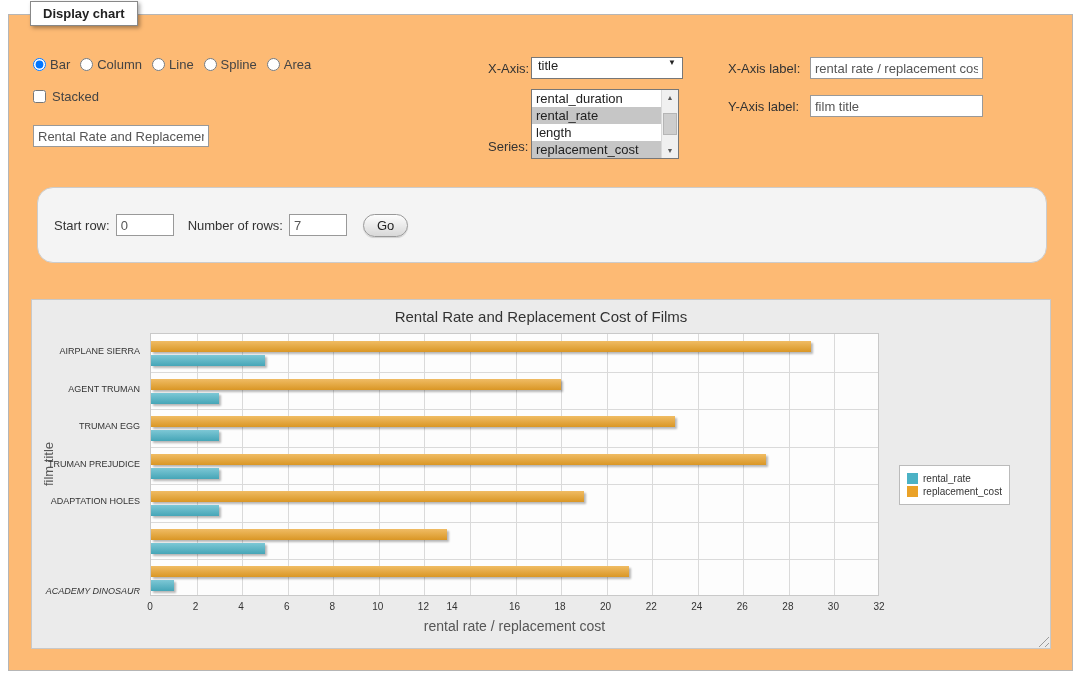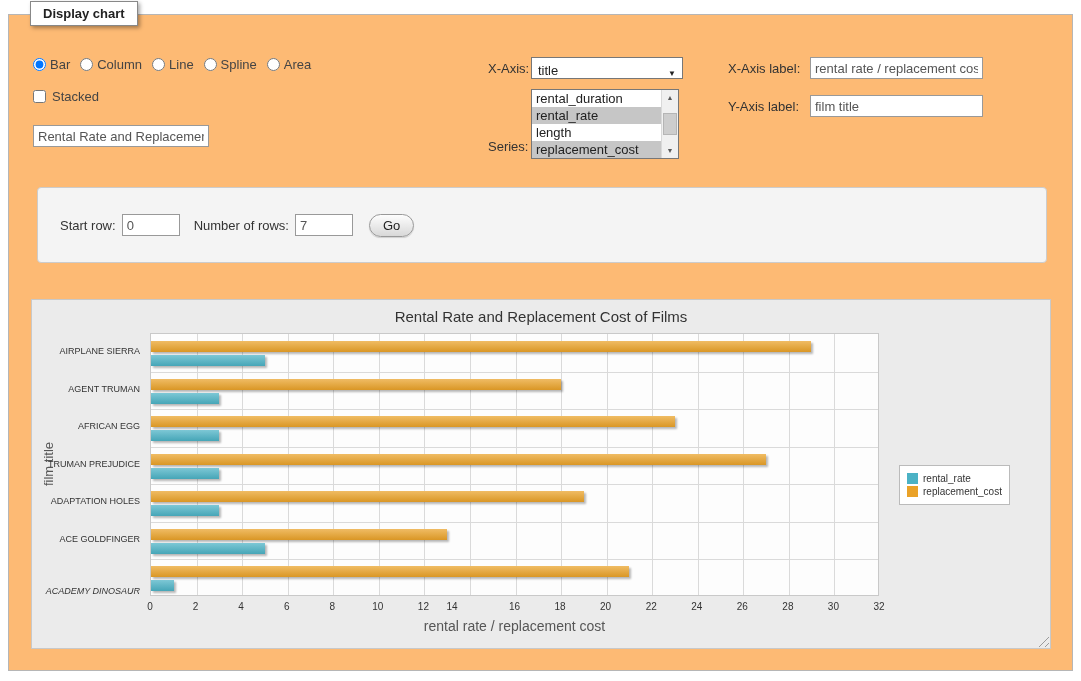--- a/index.html
+++ b/index.html
@@ -8,37 +8,37 @@
   .fieldset{position:absolute;left:8px;top:14px;width:1065px;height:657px;border:1px solid #b6b6b6;background:#fdba74;}
   .legend-box{position:absolute;left:21px;top:-14px;background:#fff;border:1px solid #888;padding:4px 12px;font-weight:bold;font-size:13px;color:#222;box-shadow:2px 2px 4px rgba(0,0,0,0.35);}
   .chart-type-row{position:absolute;left:24px;top:42px;display:flex;align-items:center;}
   .radio-label{display:flex;align-items:center;margin-right:10px;cursor:default;}
   .radio-label input{margin-right:4px;}
   .stacked-row{position:absolute;left:24px;top:74px;display:flex;align-items:center;cursor:default;}
   .stacked-row input{margin-right:6px;}
   input[type=text]{border:1px solid #999;padding:2px 4px;font:inherit;color:#555;height:22px;background:#fff;}
   .title-input{position:absolute;left:24px;top:110px;width:176px;}
   .label-xaxis{position:absolute;left:479px;top:46px;color:#333;}
-  .select-box{position:absolute;left:522px;top:42px;width:152px;height:22px;border:1px solid #777;background:#fff;display:flex;align-items:flex-end;padding:0 6px;cursor:default;color:#222;}
+  .select-box{position:absolute;left:522px;top:42px;width:152px;height:22px;border:1px solid #777;background:#fff;display:flex;align-items:flex-start;padding:0 6px;cursor:default;color:#222;}
   .select-box .arrow{margin-left:auto;font-size:8px;color:#222;}
   .label-series{position:absolute;left:479px;top:124px;color:#333;}
   .series-list{position:absolute;left:522px;top:74px;width:148px;height:70px;border:1px solid #777;background:#fff;display:flex;overflow:hidden;}
   .series-options{flex:1;overflow:hidden;}
   .option{height:17px;line-height:17px;padding-left:4px;font-size:13px;color:#222;white-space:nowrap;}
   .option.selected{background:#c6c6c6;}
   .sb{width:17px;background:#f0f0f0;border-left:1px solid #d9d9d9;position:relative;}
   .sb-btn{position:absolute;left:0;width:100%;height:15px;background:#f0f0f0;color:#5a5a5a;font-size:7px;text-align:center;line-height:15px;cursor:default;}
   .sb-up{top:0;}
   .sb-down{bottom:0;}
   .sb-thumb{position:absolute;left:1px;top:23px;width:14px;height:22px;background:#cdcdcd;border:1px solid #b5b5b5;}
   .label-xlab{position:absolute;left:719px;top:46px;color:#333;}
   .input-xlab{position:absolute;left:801px;top:42px;width:173px;}
   .label-ylab{position:absolute;left:719px;top:84px;color:#333;}
   .input-ylab{position:absolute;left:801px;top:80px;width:173px;}
-  .pagination{position:absolute;left:28px;top:172px;width:1010px;height:76px;background:#f4f4f4;border:1px solid #ccc;border-radius:4px;display:flex;align-items:center;padding-left:22px;}
+  .pagination{position:absolute;left:28px;top:172px;width:1010px;height:76px;background:#f4f4f4;border:1px solid #ccc;border-radius:16px;display:flex;align-items:center;padding-left:16px;}
   .pagination input{width:58px;}
   .pag-label{margin-right:6px;color:#333;}
   .pag-gap{margin-left:14px;}
   .go-btn{margin-left:16px;border:1px solid #999;border-radius:12px;background:linear-gradient(#fdfdfd,#d8d8d8);padding:3px 13px;font:inherit;color:#222;cursor:pointer;box-shadow:0 1px 1px rgba(0,0,0,0.15);}
   .chart-panel{position:absolute;left:22px;top:284px;width:1020px;height:350px;background:#ebebeb;border:1px solid #c8c8c8;}
   .chart-title{position:absolute;top:8px;left:0;width:100%;text-align:center;font-size:15px;color:#333;}
   .plot{position:absolute;left:118px;top:33px;width:729px;height:263px;background:#fdfdfd;border:1px solid #c9c9c9;}
   .vgrid{position:absolute;top:0;bottom:0;width:1px;background:#dadada;}
   .hgrid{position:absolute;left:0;right:0;height:1px;background:#dadada;}
   .bar{position:absolute;left:0;height:11px;background-image:linear-gradient(rgba(255,255,255,0.28),rgba(0,0,0,0.07));box-shadow:2px 2px 2px rgba(0,0,0,0.28);}
@@ -128,24 +128,23 @@
     </div>
 
     <div class="chart-panel">
       <div class="chart-title">Rental Rate and Replacement Cost of Films</div>
       <div class="yaxis-title">
         <span>film title</span>
       </div>
       <div class="ycats">
           <div class="ycat" style="top: 0px; height: 37.5714px; line-height: 37.5714px;">AIRPLANE SIERRA</div>
           <div class="ycat" style="top: 37.6px; height: 37.5714px; line-height: 37.5714px;">AGENT TRUMAN</div>
-          <div class="ycat" style="top: 75.1px; height: 37.5714px; line-height: 37.5714px;">AFRICAN EGG</div>
+          <div class="ycat" style="top: 75.1px; height: 37.5714px; line-height: 37.5714px;">TRUMAN EGG</div>
           <div class="ycat" style="top: 112.7px; height: 37.5714px; line-height: 37.5714px;">TRUMAN PREJUDICE</div>
           <div class="ycat" style="top: 150.3px; height: 37.5714px; line-height: 37.5714px;">ADAPTATION HOLES</div>
-          <div class="ycat" style="top: 187.9px; height: 37.5714px; line-height: 37.5714px;">ACE GOLDFINGER</div>
           <div class="ycat" style="top: 240px; height: 37.5714px; line-height: 37.5714px; font-style: italic;">ACADEMY DINOSAUR</div>
         </div>
       <div class="plot">
           <div class="vgrid" style="left: 45.6px;"></div>
           <div class="vgrid" style="left: 91.1px;"></div>
           <div class="vgrid" style="left: 136.7px;"></div>
           <div class="vgrid" style="left: 182.3px;"></div>
           <div class="vgrid" style="left: 227.8px;"></div>
           <div class="vgrid" style="left: 273.4px;"></div>
           <div class="vgrid" style="left: 318.9px;"></div>

